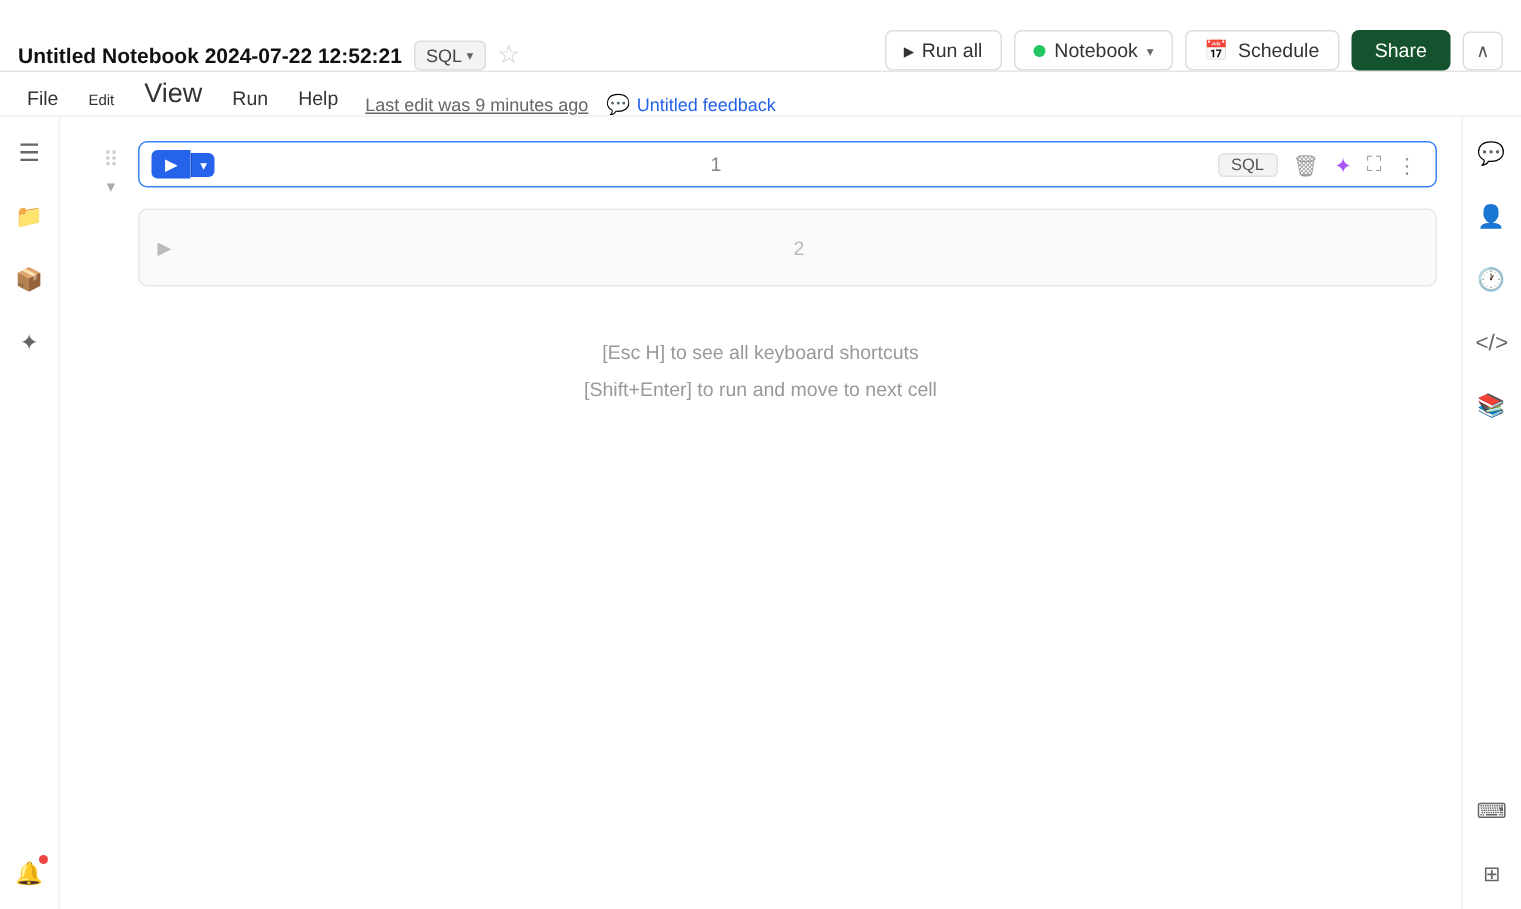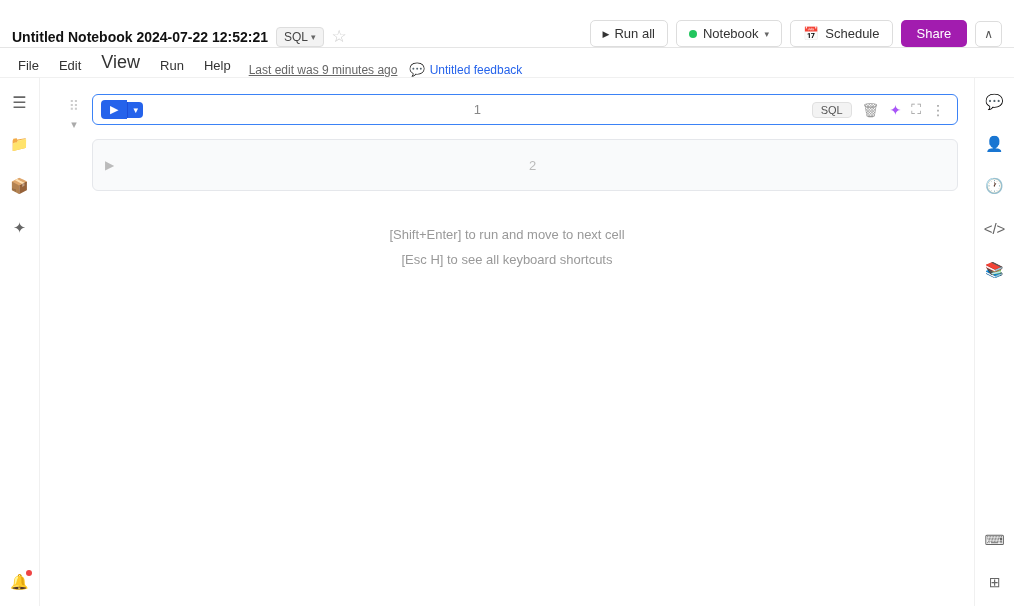--- a/index.html
+++ b/index.html
@@ -24,32 +24,32 @@
     </button>
     <button style="display:flex;align-items:center;gap:6px;background:#fff;border:1px solid #ddd;border-radius:5px;padding:5px 12px;font-size:13px;cursor:pointer;color:#333;">
       <span style="width:8px;height:8px;background:#22c55e;border-radius:50%;display:inline-block;"></span>
       <span>Notebook</span>
       <span style="font-size:9px;color:#666;">▾</span>
     </button>
     <button style="display:flex;align-items:center;gap:6px;background:#fff;border:1px solid #ddd;border-radius:5px;padding:5px 12px;font-size:13px;cursor:pointer;color:#333;">
       <span style="font-size:13px;">📅</span>
       <span>Schedule</span>
     </button>
-    <button style="background:#a21caf;color:#fff;border:none;border-radius:5px;padding:6px 16px;font-size:13px;cursor:pointer;font-weight:500;">
+    <button style="background:#14532d;color:#fff;border:none;border-radius:5px;padding:6px 16px;font-size:13px;cursor:pointer;font-weight:500;">
       <span>Share</span>
     </button>
     <button style="background:#fff;border:1px solid #ddd;border-radius:5px;padding:5px 8px;cursor:pointer;font-size:12px;color:#555;">
       <span>∧</span>
     </button>
   </div>
 </div>
 
 <div style="display:flex;align-items:flex-end;padding:0 8px;height:30px;border-bottom:1px solid #f0f0f0;gap:0;">
   <span style="padding:4px 10px;font-size:13px;color:#333;cursor:pointer;">File</span>
-  <span style="padding:4px 10px;font-size:13px;color:#333;cursor:pointer;">Edit</span>
+  <span style="padding:4px 10px;font-size:10px;color:#333;cursor:pointer;">Edit</span>
   <span style="padding:4px 10px;font-size:18px;color:#333;cursor:pointer;">View</span>
   <span style="padding:4px 10px;font-size:13px;color:#333;cursor:pointer;">Run</span>
   <span style="padding:4px 10px;font-size:13px;color:#333;cursor:pointer;">Help</span>
   <span style="color:#666;font-size:12px;margin-left:8px;text-decoration:underline;cursor:pointer;">Last edit was 9 minutes ago</span>
   <span style="color:#2563eb;font-size:12px;margin-left:12px;cursor:pointer;display:flex;align-items:center;gap:4px;">
     <span style="font-size:13px;">💬</span>
     <span>Untitled feedback</span>
   </span>
 </div>
 
@@ -110,22 +110,22 @@
       </div>
       <div style="flex:1;border:1px solid #e5e7eb;border-radius:6px;background:#f9fafb;overflow:hidden;cursor:pointer;">
         <div style="display:flex;align-items:center;padding:8px 12px;gap:6px;min-height:50px;">
           <button style="background:none;border:none;color:#bbb;cursor:pointer;font-size:12px;">▶</button>
           <span style="flex:1;text-align:center;color:#bbb;font-size:13px;">2</span>
         </div>
       </div>
     </div>
 
     <div style="text-align:center;padding:24px;color:#999;font-size:13px;line-height:1.9;">
+      <div>[Esc H] to see all keyboard shortcuts</div>
       <div>[Shift+Enter] to run and move to next cell</div>
-      <div>[Esc H] to see all keyboard shortcuts</div>
     </div>
 
   </div>
 
   <div style="width:40px;background:#fff;border-left:1px solid #f0f0f0;display:flex;flex-direction:column;align-items:center;padding:10px 0;gap:14px;">
     <div style="width:28px;height:28px;display:flex;align-items:center;justify-content:center;cursor:pointer;color:#666;font-size:15px;border-radius:4px;">
       <span>💬</span>
     </div>
     <div style="width:28px;height:28px;display:flex;align-items:center;justify-content:center;cursor:pointer;color:#666;font-size:15px;border-radius:4px;">
       <span>👤</span>

